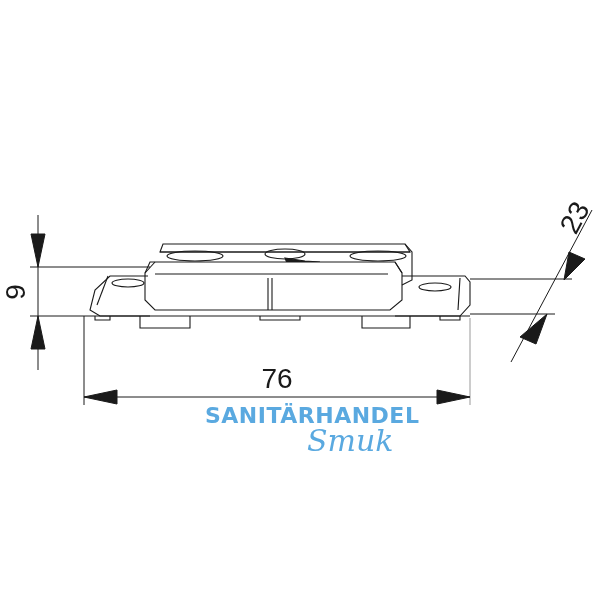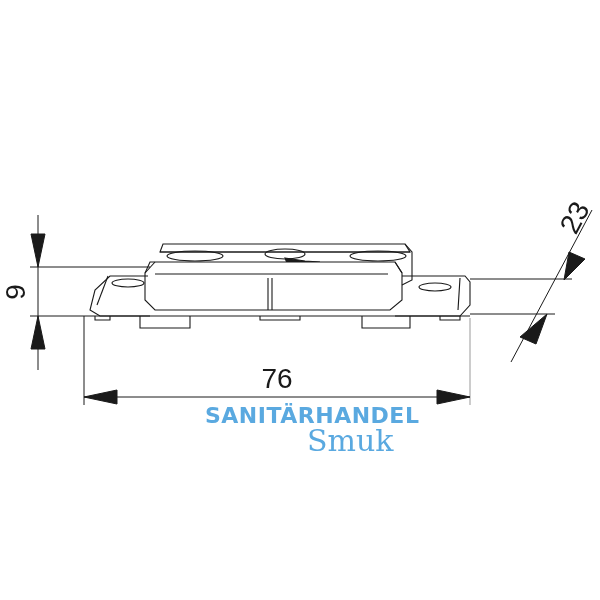--- a/index.html
+++ b/index.html
@@ -1,21 +1,21 @@
 <!DOCTYPE html>
 <html><head>
   <meta charset="utf-8">
   <style>
     html, body { margin: 0; padding: 0; background: #ffffff; }
     body { width: 600px; height: 600px; position: relative; overflow: hidden; font-family: "Liberation Sans", sans-serif; }
     .drawing { position: absolute; left: 0; top: 0; width: 600px; height: 600px; }
     .dim-text { font-family: "Liberation Sans", sans-serif; font-size: 28px; fill: #1a1a1a; }
     .logo { position: absolute; left: 205px; top: 403px; width: 200px; height: 60px; }
     .logo-top { position: absolute; left: 0; top: 0; font-family: "DejaVu Sans", sans-serif; font-weight: bold; font-size: 22px; letter-spacing: 0.5px; color: #5aa9e0; white-space: nowrap; }
-    .logo-script { position: absolute; left: 102px; top: 20px; font-family: "DejaVu Serif", serif; font-size: 30px; color: #5aa9e0; white-space: nowrap; }
+    .logo-script { position: absolute; left: 102px; top: 20px; font-family: "DejaVu Serif", serif; font-style: italic; font-size: 30px; color: #5aa9e0; white-space: nowrap; }
   </style>
 </head>
 <body>
 
 <svg class="drawing" viewBox="0 0 600 600" xmlns="http://www.w3.org/2000/svg">
   <g fill="none" stroke="#1a1a1a" stroke-width="1.1">
 
     <path d="M160 252 L163 244 L405 244 L410 252 Z" fill="#fff"></path>
     <line x1="160" y1="252" x2="410" y2="252"></line>
 

